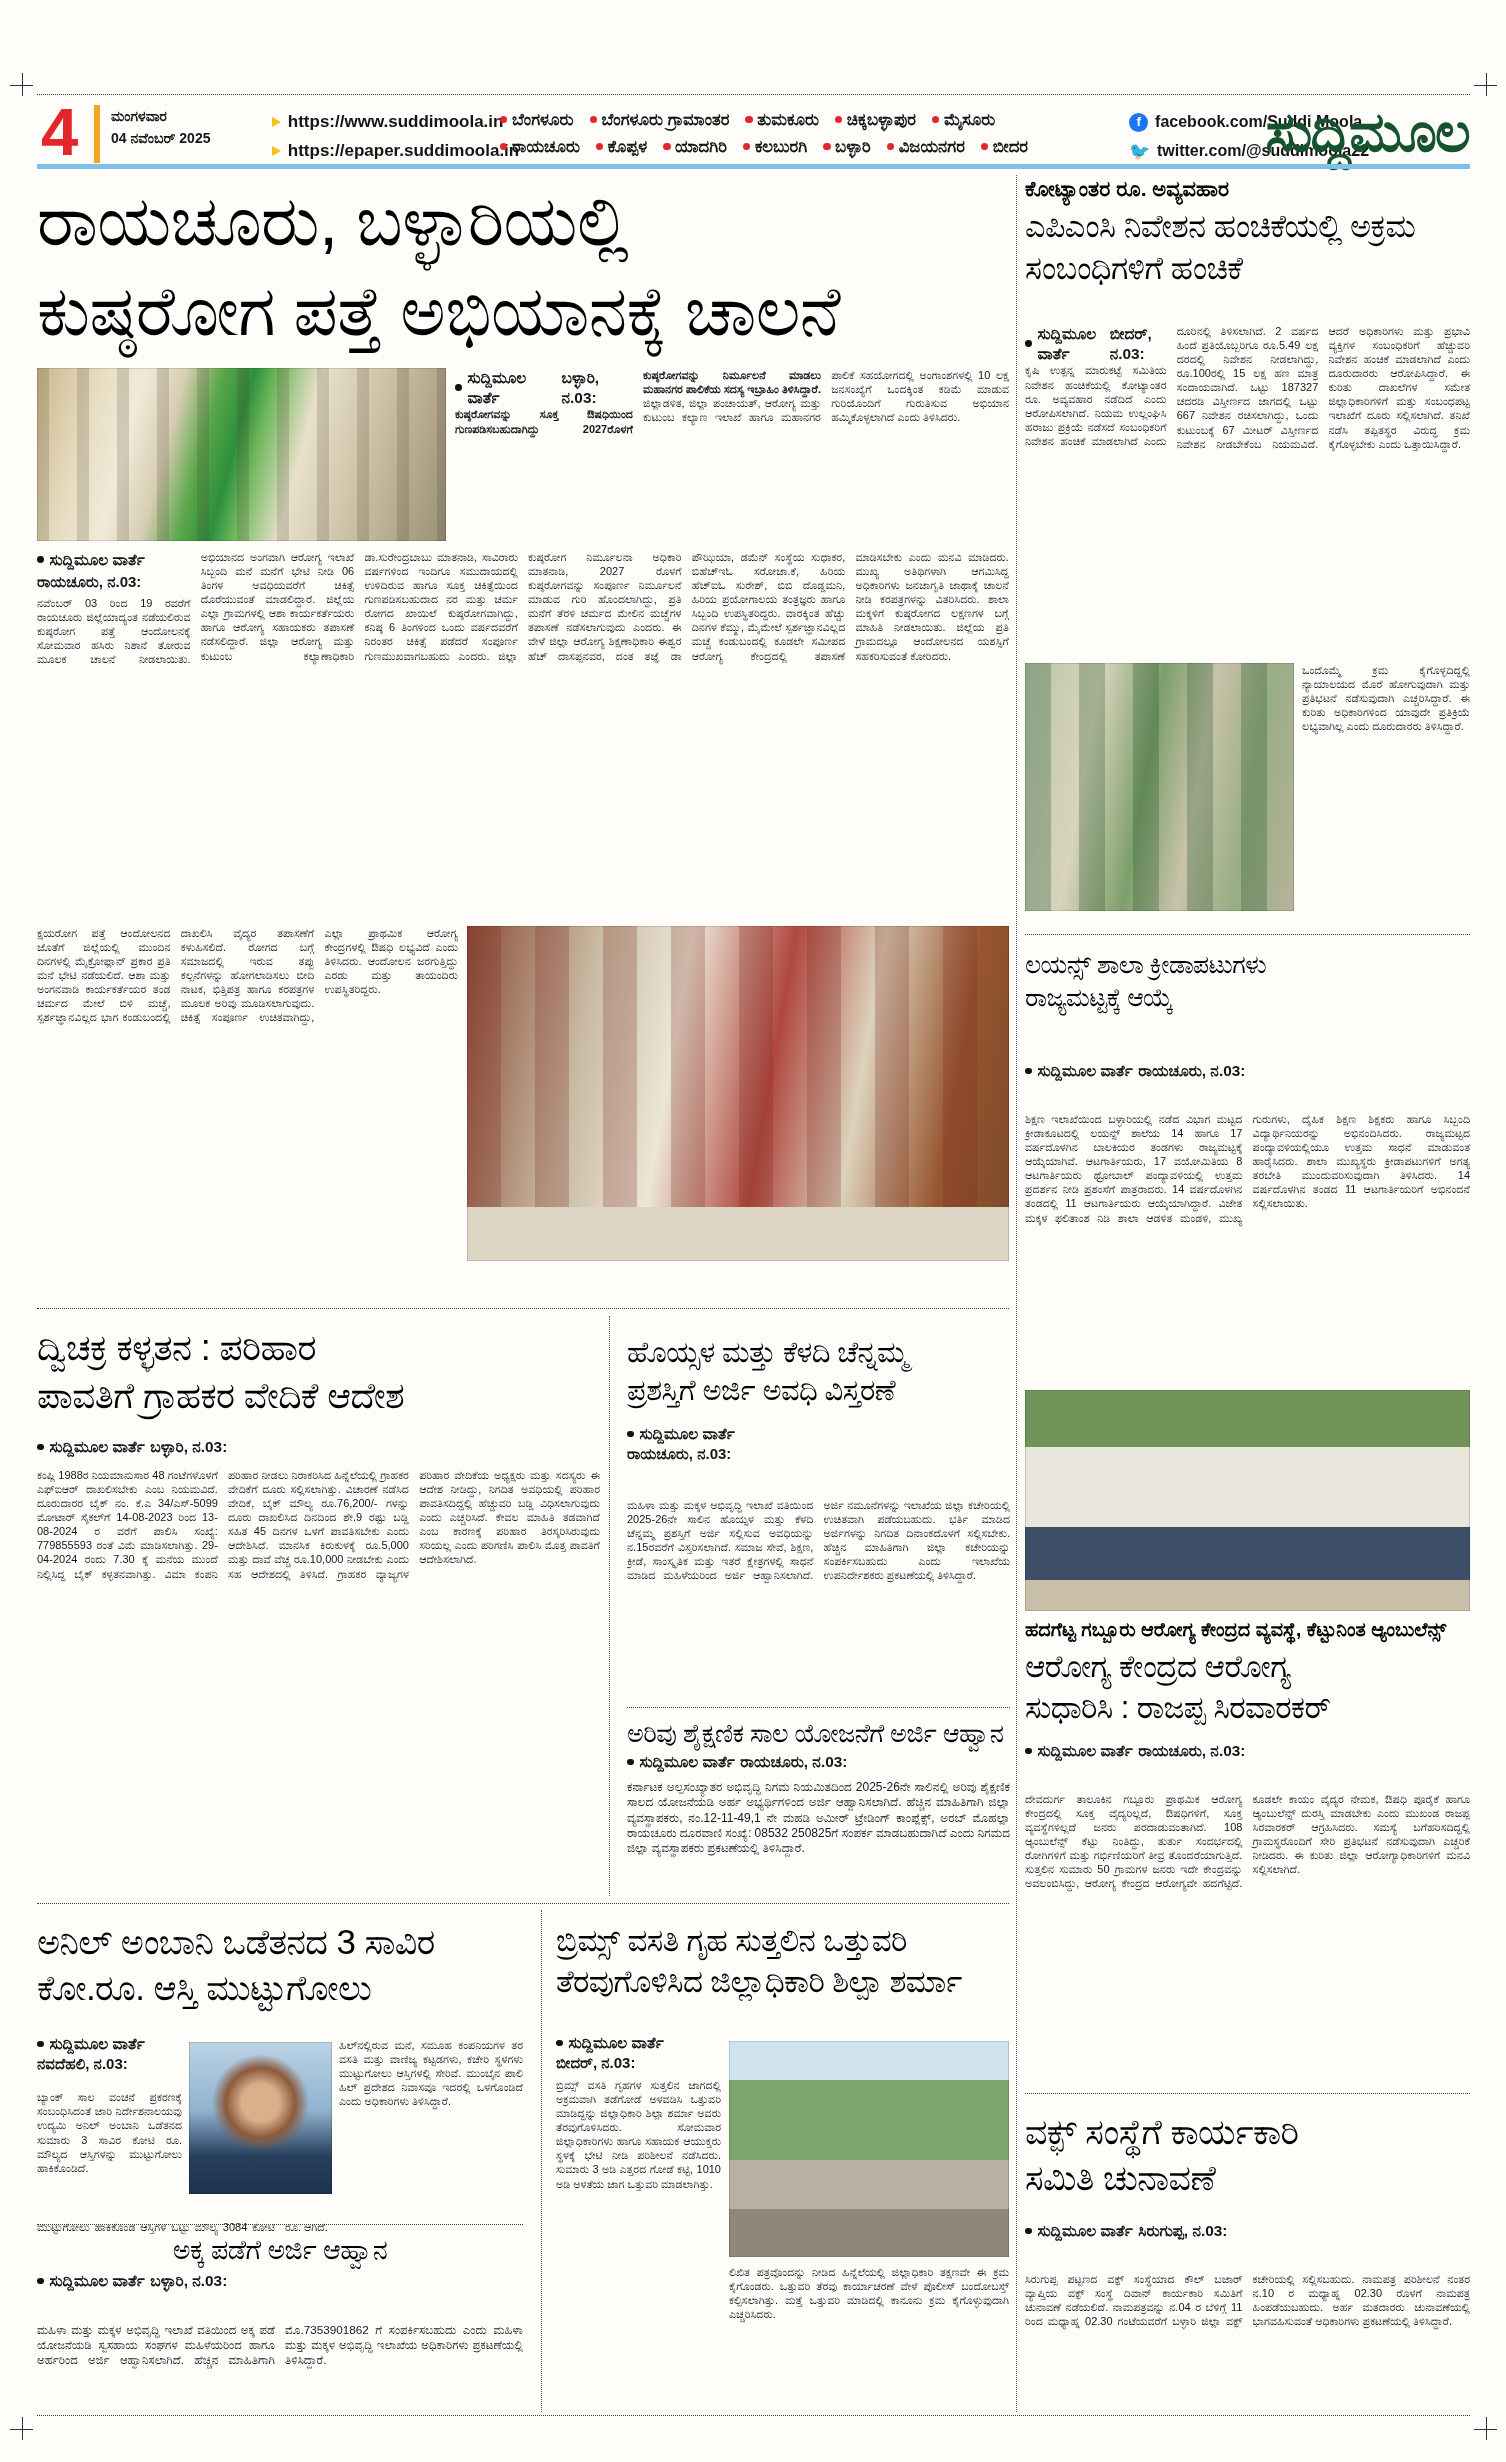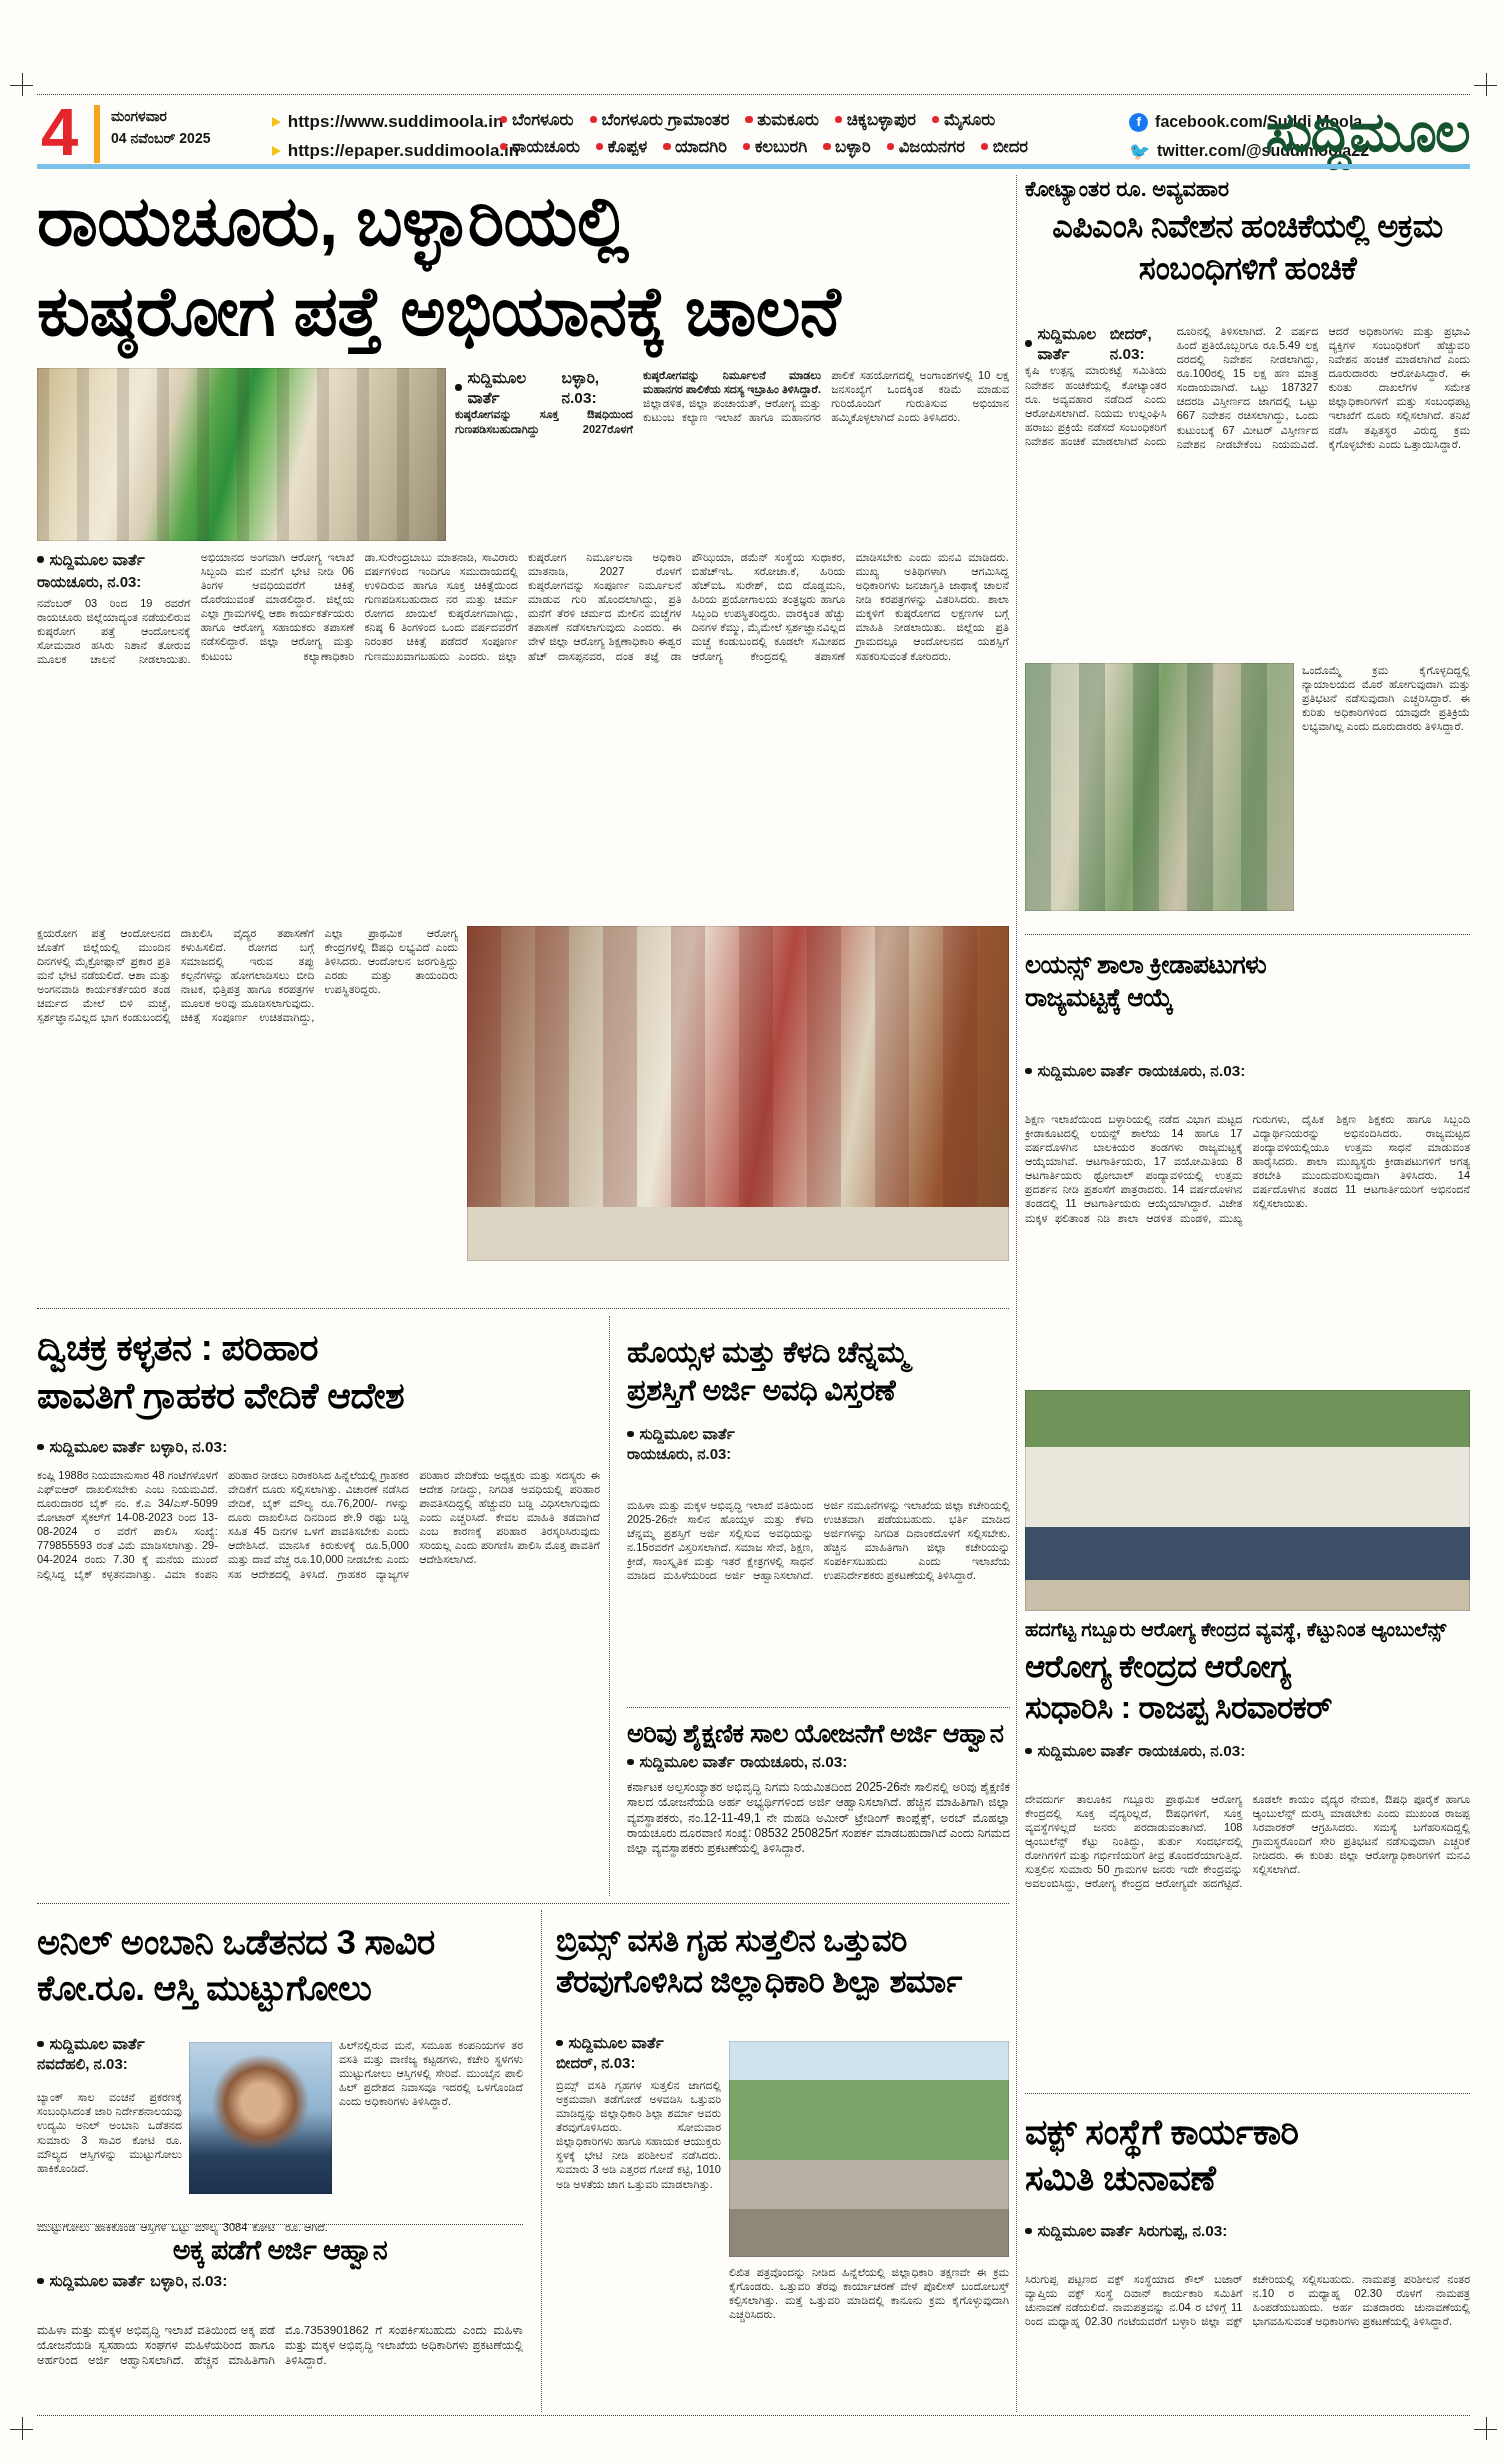--- a/index.html
+++ b/index.html
@@ -23,21 +23,21 @@
   .cities{display:flex;flex-direction:column;gap:8px;}
   .city-row{display:flex;gap:16px;white-space:nowrap;}
   .city{display:flex;align-items:center;gap:4.5px;font-size:16.5px;font-weight:700;}
   .rdot{width:7.4px;height:7.4px;border-radius:50%;background:#e3262b;flex:0 0 auto;}
   .soc-row{display:flex;align-items:center;gap:6.8px;font-size:16px;font-weight:700;line-height:1.8;}
   .fbic{display:inline-flex;align-items:center;justify-content:center;width:19.3px;height:19.3px;border-radius:50%;
         background:#1877f2;color:#fff;font-size:13.6px;font-weight:900;}
   .twic{color:#1da1f2;font-size:17px;line-height:1;}
   .logo{font-size:55px;font-weight:900;color:#14532d;letter-spacing:-1.7px;text-align:right;line-height:1;}
   
-  .hl{font-weight:700;color:#000;letter-spacing:-0.6px;line-height:1.32;}
+  .hl{font-weight:400;color:#000;letter-spacing:-0.6px;line-height:1.32;}
   .hl-xl{font-size:69px;line-height:1.3;}
   .kicker{font-weight:800;color:#000;}
   
   .byline{display:flex;align-items:center;gap:5.7px;font-size:15.4px;}
   .byline .ag{font-weight:800;}
   .byline .pl{font-weight:600;}
   .bdot{width:6.8px;height:6.8px;border-radius:50%;background:#111;flex:0 0 auto;}
   .byline-stack .row1{display:flex;align-items:center;gap:5.7px;font-weight:800;font-size:15.4px;}
   .byline-stack .row2{font-weight:700;font-size:15px;margin-top:2.3px;}
   
@@ -300,21 +300,21 @@
         <div class="row2">ಬೀದರ್, ನ.03:</div>
       </div>
       <div class="bt" style="margin-top:5.7px;height:318px;overflow:hidden;">ಬ್ರಿಮ್ಸ್ ವಸತಿ ಗೃಹಗಳ ಸುತ್ತಲಿನ ಜಾಗದಲ್ಲಿ ಅಕ್ರಮವಾಗಿ ತಡೆಗೋಡೆ ಅಳವಡಿಸಿ ಒತ್ತುವರಿ ಮಾಡಿದ್ದನ್ನು ಜಿಲ್ಲಾಧಿಕಾರಿ ಶಿಲ್ಪಾ ಶರ್ಮಾ ಅವರು ತೆರವುಗೊಳಿಸಿದರು. ಸೋಮವಾರ ಜಿಲ್ಲಾಧಿಕಾರಿಗಳು ಹಾಗೂ ಸಹಾಯಕ ಆಯುಕ್ತರು ಸ್ಥಳಕ್ಕೆ ಭೇಟಿ ನೀಡಿ ಪರಿಶೀಲನೆ ನಡೆಸಿದರು. ಸುಮಾರು 3 ಅಡಿ ಎತ್ತರದ ಗೋಡೆ ಕಟ್ಟಿ, 1010 ಅಡಿ ಅಳತೆಯ ಜಾಗ ಒತ್ತುವರಿ ಮಾಡಲಾಗಿತ್ತು.</div>
     </div>
     <div class="abs ph ph-brims" style="left:729px;top:2041px;width:280px;height:216px;"></div>
     <div class="abs bt" style="left:729px;top:2265px;width:280px;height:146px;">ಲಿಖಿತ ಪತ್ರವೊಂದನ್ನು ನೀಡಿದ ಹಿನ್ನೆಲೆಯಲ್ಲಿ ಜಿಲ್ಲಾಧಿಕಾರಿ ತಕ್ಷಣವೇ ಈ ಕ್ರಮ ಕೈಗೊಂಡರು. ಒತ್ತುವರಿ ತೆರವು ಕಾರ್ಯಾಚರಣೆ ವೇಳೆ ಪೊಲೀಸ್ ಬಂದೋಬಸ್ತ್ ಕಲ್ಪಿಸಲಾಗಿತ್ತು. ಮತ್ತೆ ಒತ್ತುವರಿ ಮಾಡಿದಲ್ಲಿ ಕಾನೂನು ಕ್ರಮ ಕೈಗೊಳ್ಳುವುದಾಗಿ ಎಚ್ಚರಿಸಿದರು.</div>
   </section>
 
   <section>
     <div class="abs kicker" style="left:1025px;top:177px;width:445px;font-size:21px;">ಕೋಟ್ಯಾಂತರ ರೂ. ಅವ್ಯವಹಾರ</div>
-    <div class="abs hl" style="left:1025px;top:205px;width:445px;font-size:32px;text-align:center;">
+    <div class="abs hl" style="left:1025px;top:205px;width:445px;font-size:32px;">
       <div>ಎಪಿಎಂಸಿ ನಿವೇಶನ ಹಂಚಿಕೆಯಲ್ಲಿ ಅಕ್ರಮ</div>
       <div>ಸಂಬಂಧಿಗಳಿಗೆ ಹಂಚಿಕೆ</div>
     </div>
     <div class="abs bt cols3" style="left:1025px;top:324px;width:445px;height:334px;">
       <span class="byline" style="display:inline-flex;">
         <span class="bdot"></span>
         <span class="ag">ಸುದ್ದಿಮೂಲ ವಾರ್ತೆ</span>
         <span class="pl">ಬೀದರ್, ನ.03:</span>
       </span>
       <span>ಕೃಷಿ ಉತ್ಪನ್ನ ಮಾರುಕಟ್ಟೆ ಸಮಿತಿಯ ನಿವೇಶನ ಹಂಚಿಕೆಯಲ್ಲಿ ಕೋಟ್ಯಾಂತರ ರೂ. ಅವ್ಯವಹಾರ ನಡೆದಿದೆ ಎಂದು ಆರೋಪಿಸಲಾಗಿದೆ. ನಿಯಮ ಉಲ್ಲಂಘಿಸಿ ಹರಾಜು ಪ್ರಕ್ರಿಯೆ ನಡೆಸದೆ ಸಂಬಂಧಿಕರಿಗೆ ನಿವೇಶನ ಹಂಚಿಕೆ ಮಾಡಲಾಗಿದೆ ಎಂದು ದೂರಿನಲ್ಲಿ ತಿಳಿಸಲಾಗಿದೆ. 2 ವರ್ಷದ ಹಿಂದೆ ಪ್ರತಿಯೊಬ್ಬರಿಗೂ ರೂ.5.49 ಲಕ್ಷ ದರದಲ್ಲಿ ನಿವೇಶನ ನೀಡಲಾಗಿದ್ದು, ರೂ.100ರಲ್ಲಿ 15 ಲಕ್ಷ ಹಣ ಮಾತ್ರ ಸಂದಾಯವಾಗಿದೆ. ಒಟ್ಟು 187327 ಚದರಡಿ ವಿಸ್ತೀರ್ಣದ ಜಾಗದಲ್ಲಿ ಒಟ್ಟು 667 ನಿವೇಶನ ರಚಿಸಲಾಗಿದ್ದು, ಒಂದು ಕುಟುಂಬಕ್ಕೆ 67 ಮೀಟರ್ ವಿಸ್ತೀರ್ಣದ ನಿವೇಶನ ನೀಡಬೇಕೆಂಬ ನಿಯಮವಿದೆ. ಆದರೆ ಅಧಿಕಾರಿಗಳು ಮತ್ತು ಪ್ರಭಾವಿ ವ್ಯಕ್ತಿಗಳ ಸಂಬಂಧಿಕರಿಗೆ ಹೆಚ್ಚುವರಿ ನಿವೇಶನ ಹಂಚಿಕೆ ಮಾಡಲಾಗಿದೆ ಎಂದು ದೂರುದಾರರು ಆರೋಪಿಸಿದ್ದಾರೆ. ಈ ಕುರಿತು ದಾಖಲೆಗಳ ಸಮೇತ ಜಿಲ್ಲಾಧಿಕಾರಿಗಳಿಗೆ ಮತ್ತು ಸಂಬಂಧಪಟ್ಟ ಇಲಾಖೆಗೆ ದೂರು ಸಲ್ಲಿಸಲಾಗಿದೆ. ತನಿಖೆ ನಡೆಸಿ ತಪ್ಪಿತಸ್ಥರ ವಿರುದ್ಧ ಕ್ರಮ ಕೈಗೊಳ್ಳಬೇಕು ಎಂದು ಒತ್ತಾಯಿಸಿದ್ದಾರೆ.</span>

